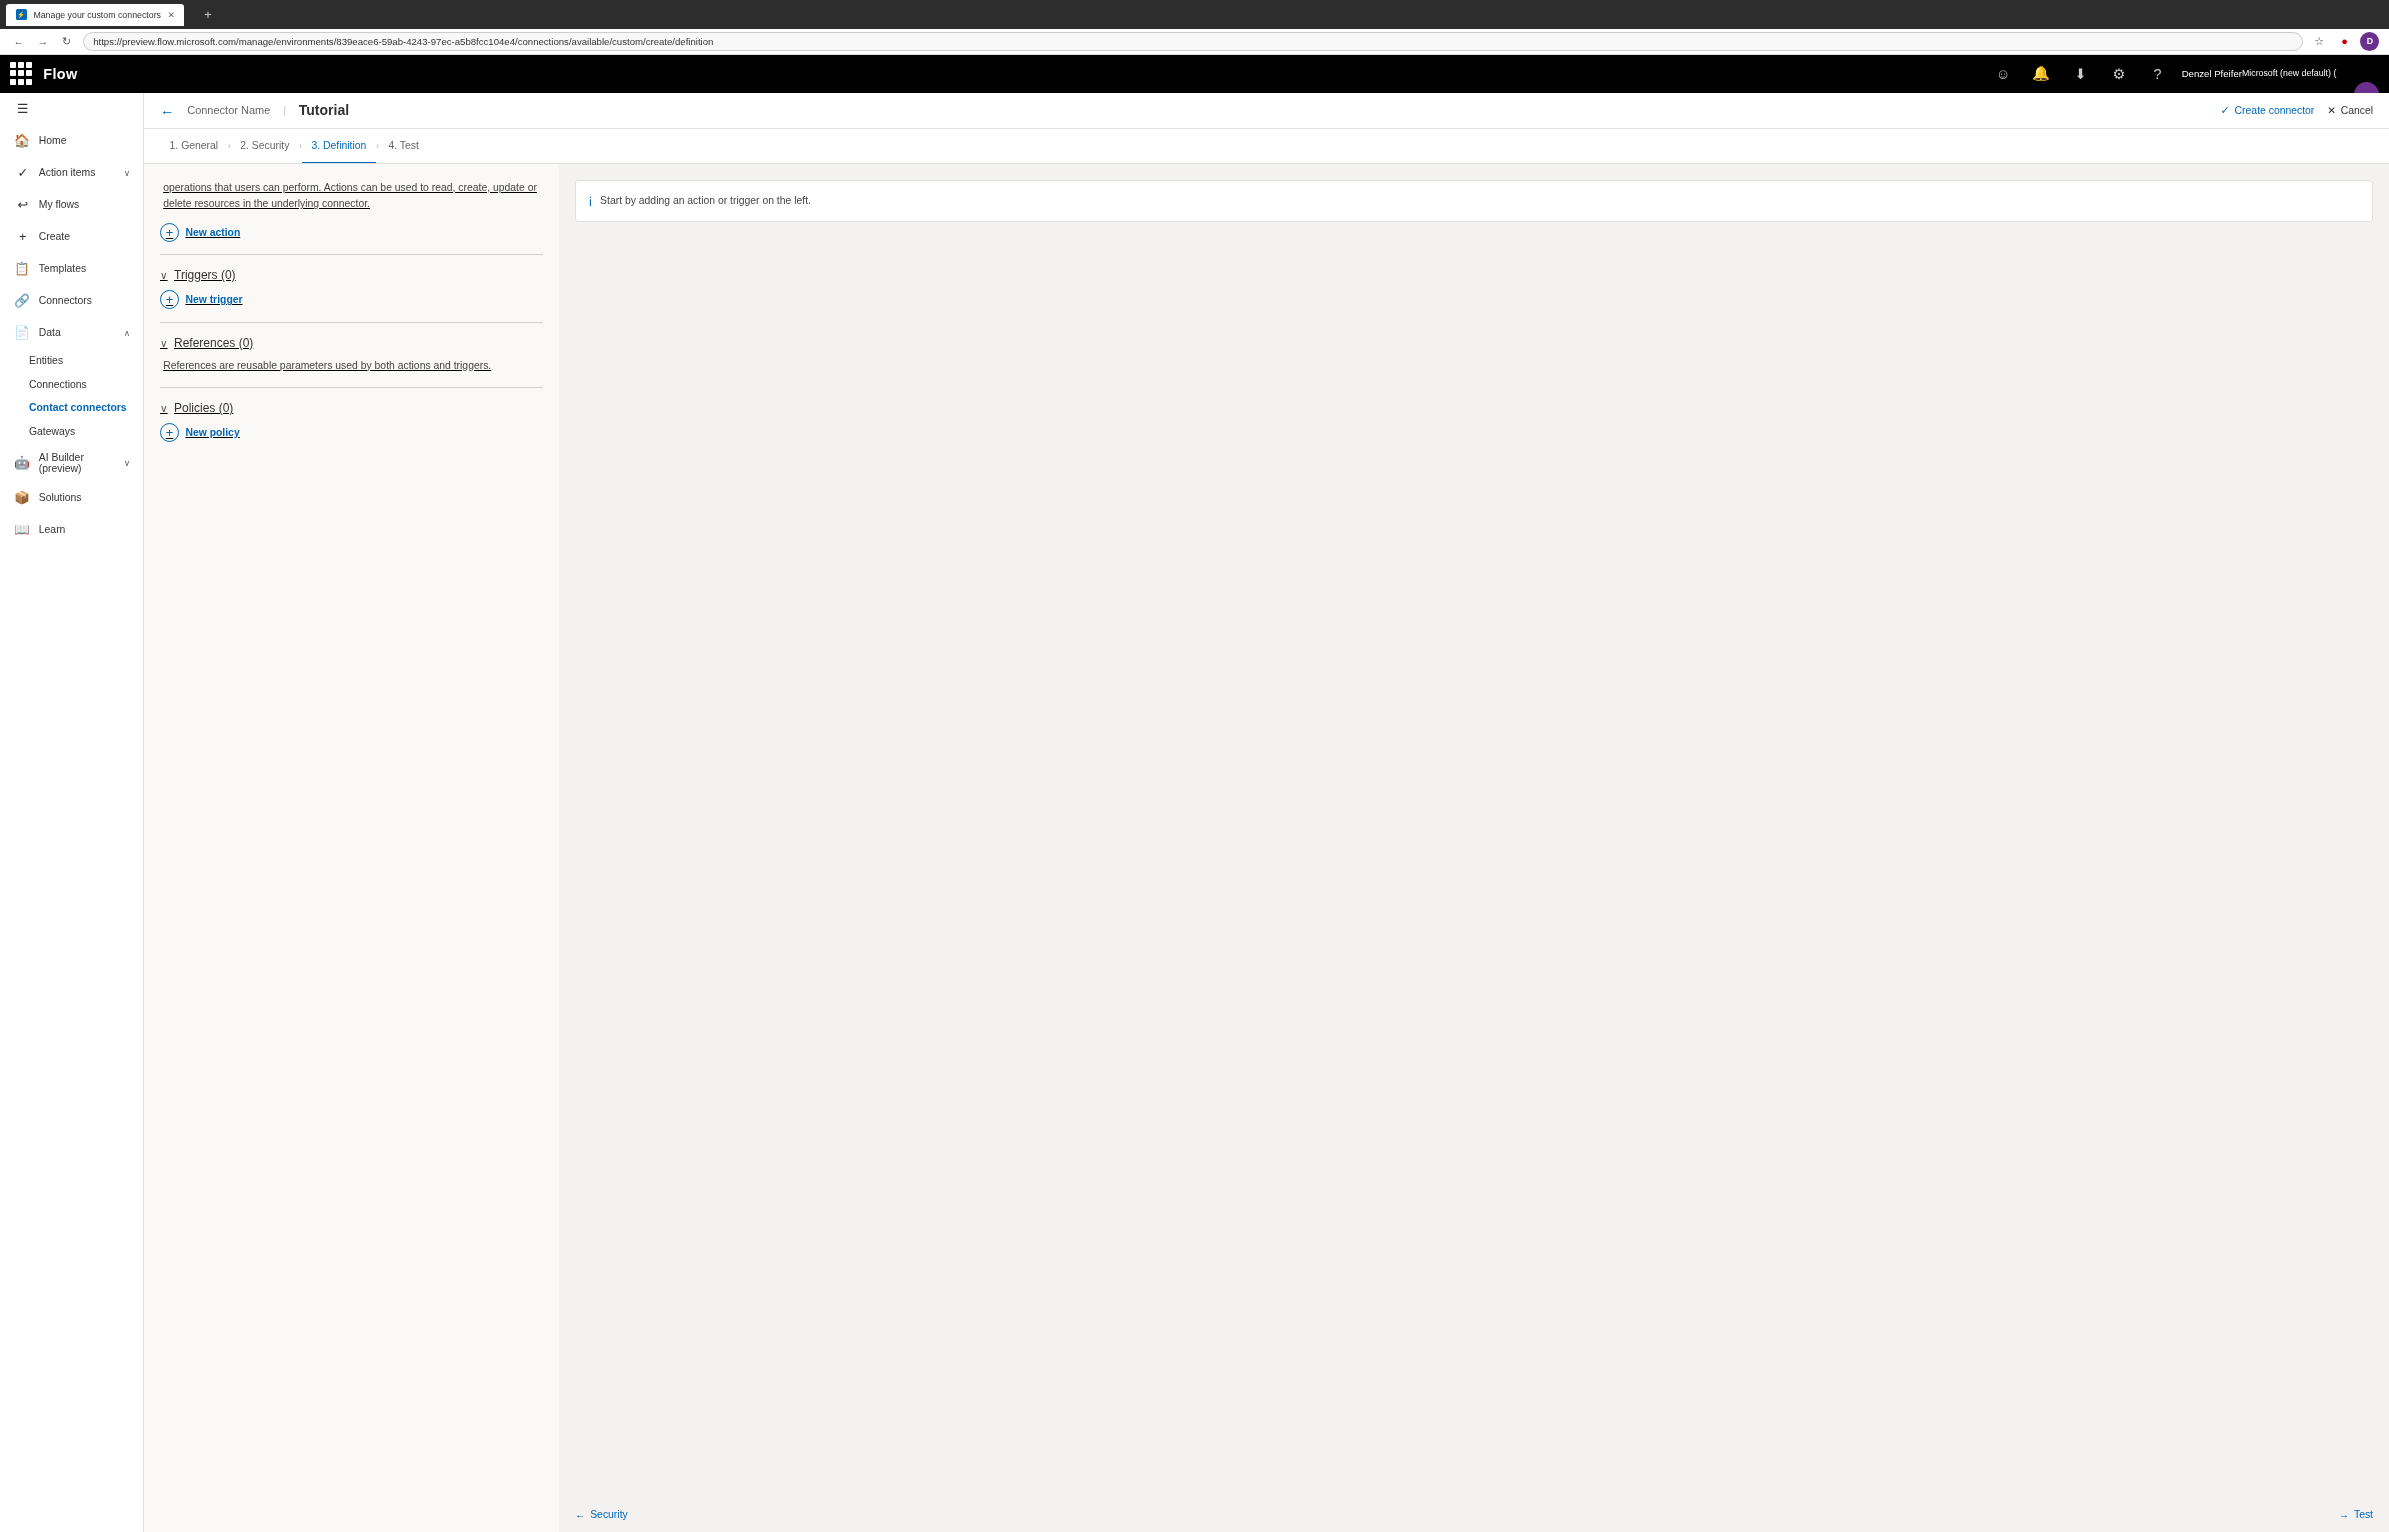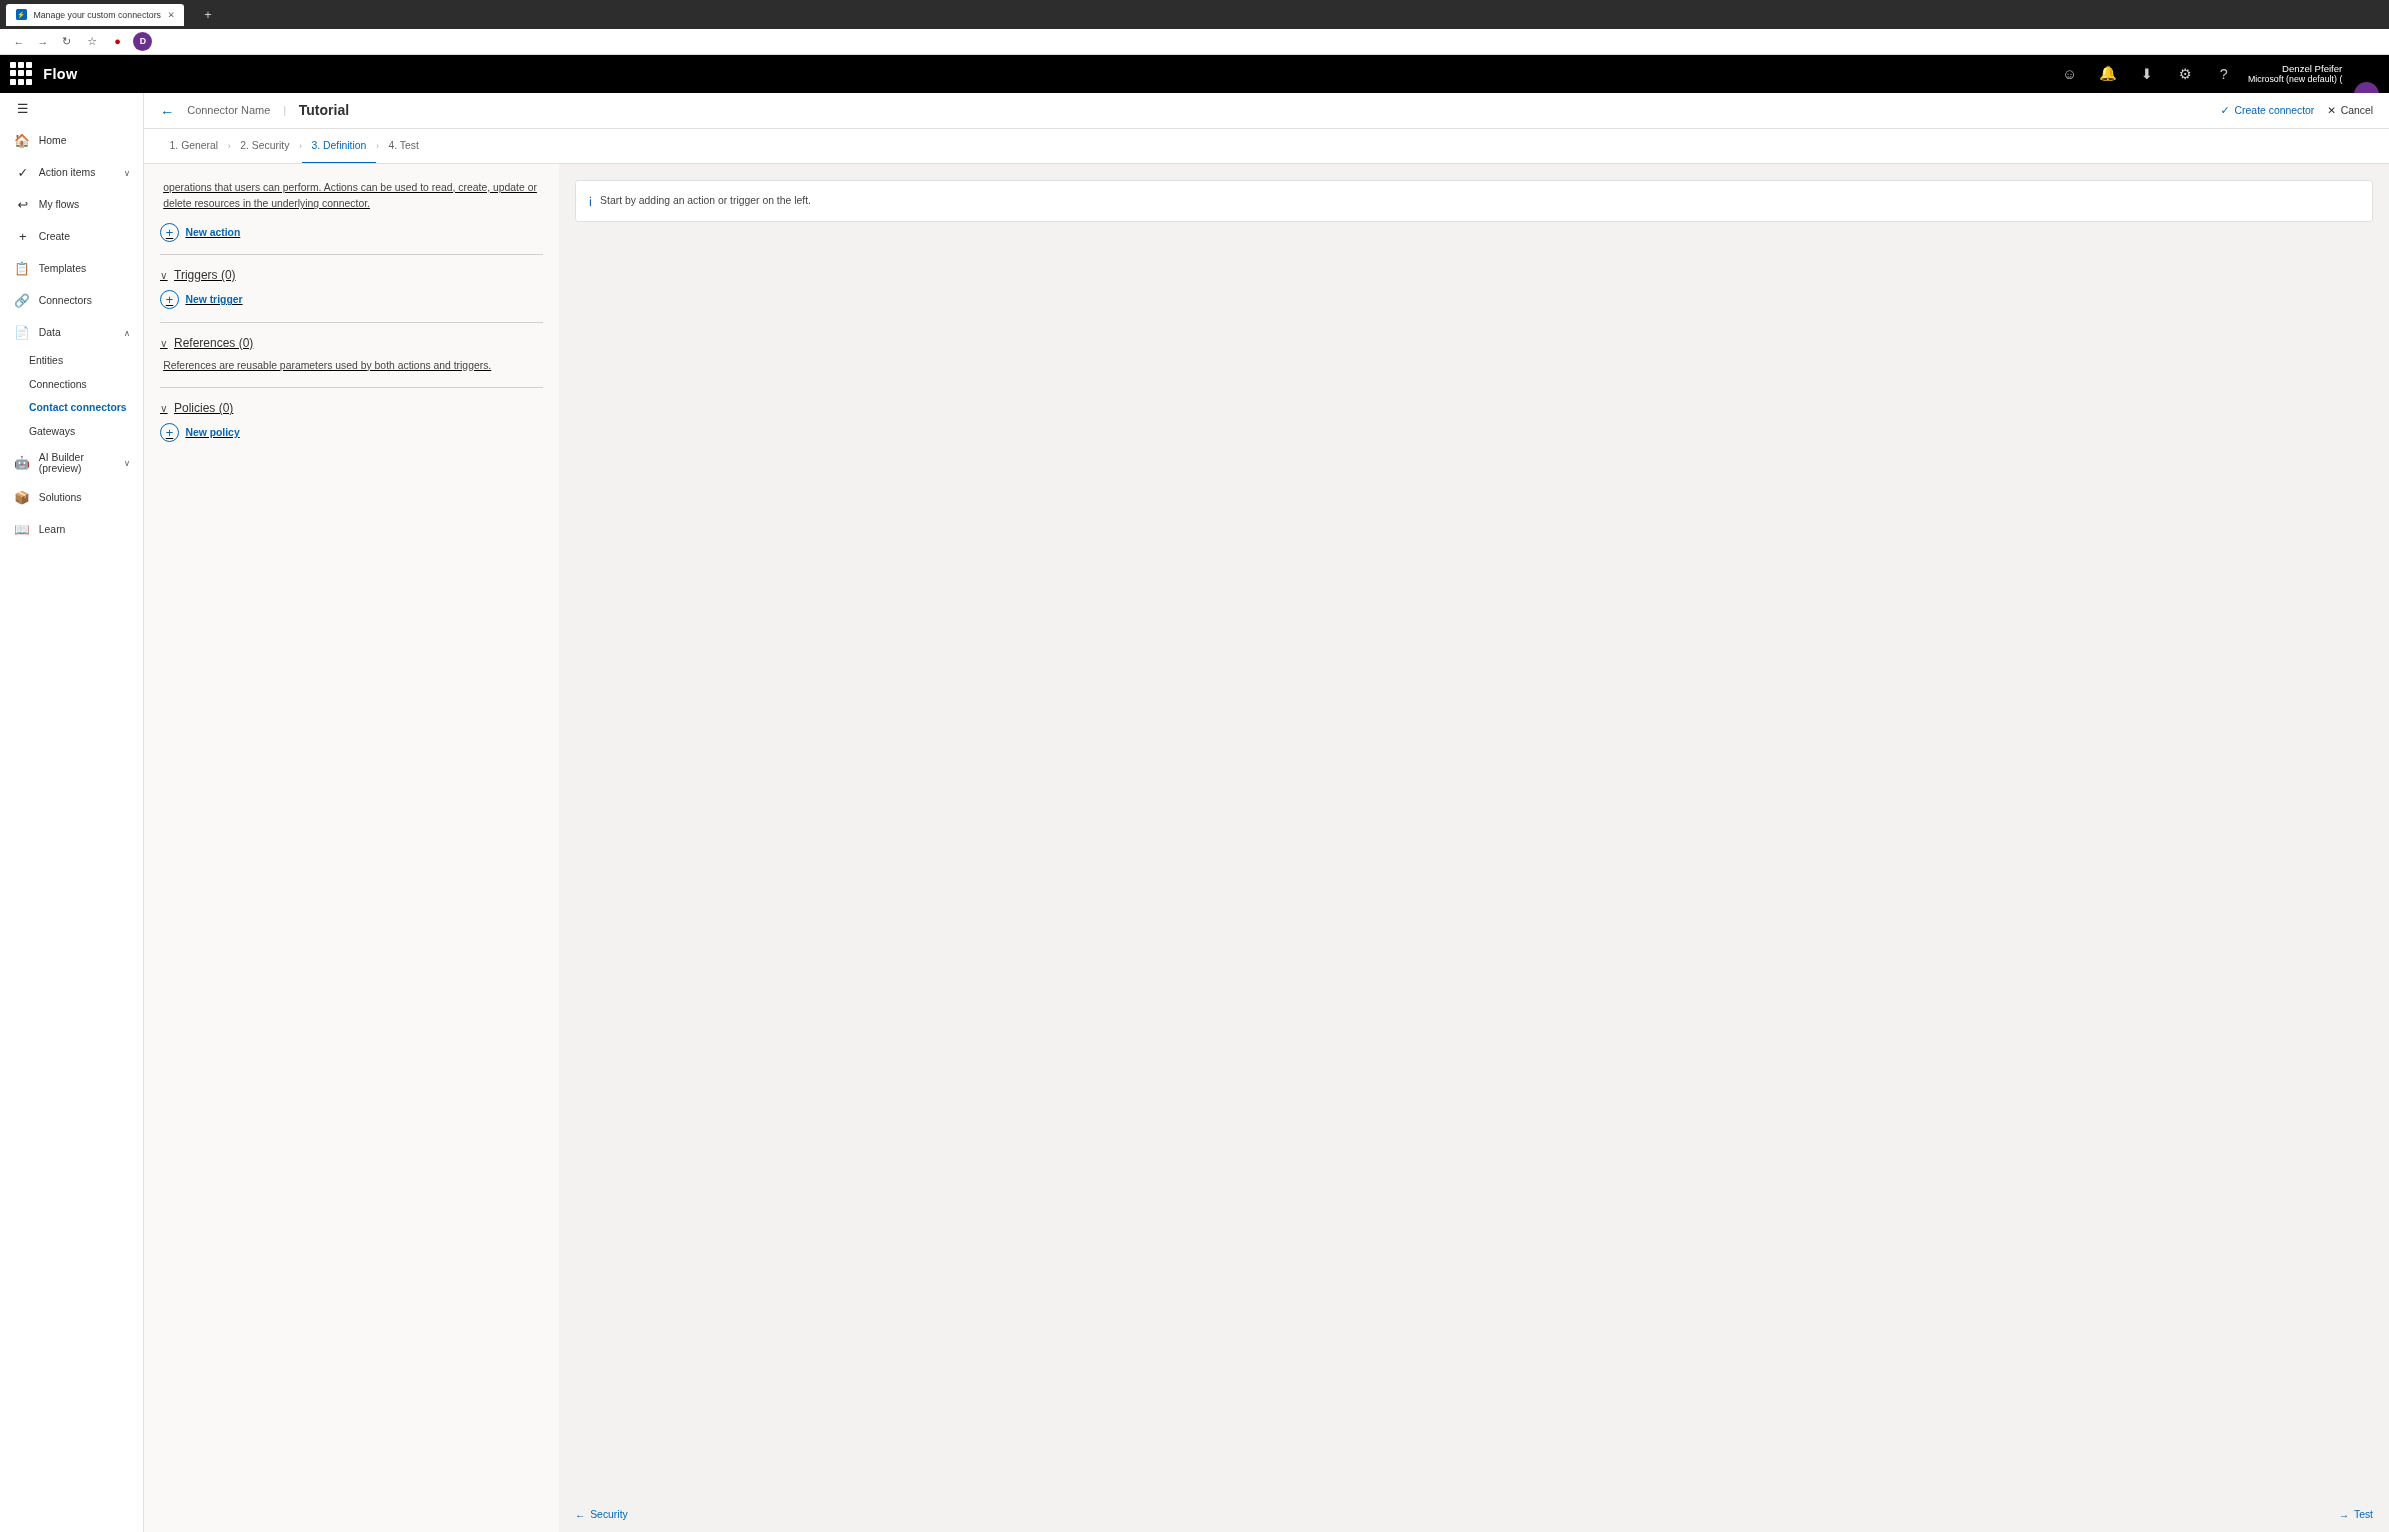--- a/index.html
+++ b/index.html
@@ -145,25 +145,24 @@
     .app-bar-icon {
       width: 29px; height: 29px;
       display: flex; align-items: center; justify-content: center;
       color: #ccc;
       font-size: 14.4px;
       cursor: pointer;
       border-radius: 2.4px;
     }
     .app-bar-user {
       display: flex;
-      flex-direction: column;
-      align-items: flex-end;
+      flex-direction: row;
       color: #fff;
       font-size: 8.8px;
-      margin-right: 2px;
+      margin-right: 8px;
     }
     .app-bar-user .name { font-size: 9.6px; font-weight: 500; }
     .app-bar-avatar {
       width: 25.5px; height: 25.5px;
       background: #6b2f8e;
       border-radius: 50%;
       display: flex; align-items: center; justify-content: center;
       color: white;
       font-size: 9.6px;
       font-weight: bold;
@@ -441,20 +440,21 @@
   </div>
   <span class="new-tab-btn">+</span>
 </div>
 
 <div class="address-bar">
   <div class="nav-buttons">
     <div class="nav-btn">←</div>
     <div class="nav-btn">→</div>
     <div class="nav-btn">↻</div>
   </div>
+  <input class="address-input" type="text" value="https://preview.flow.microsoft.com/manage/environments/839eace6-59ab-4243-97ec-a5b8fcc104e4/connections/available/custom/create/definition" style="">
   <div class="browser-icons">
     <div class="browser-icon-btn">☆</div>
     <div class="browser-icon-btn" style="color:#c00;">●</div>
     <div class="profile-circle">D</div>
   </div>
 </div>
 
 <div class="app-container">
 
   <div class="app-bar">

